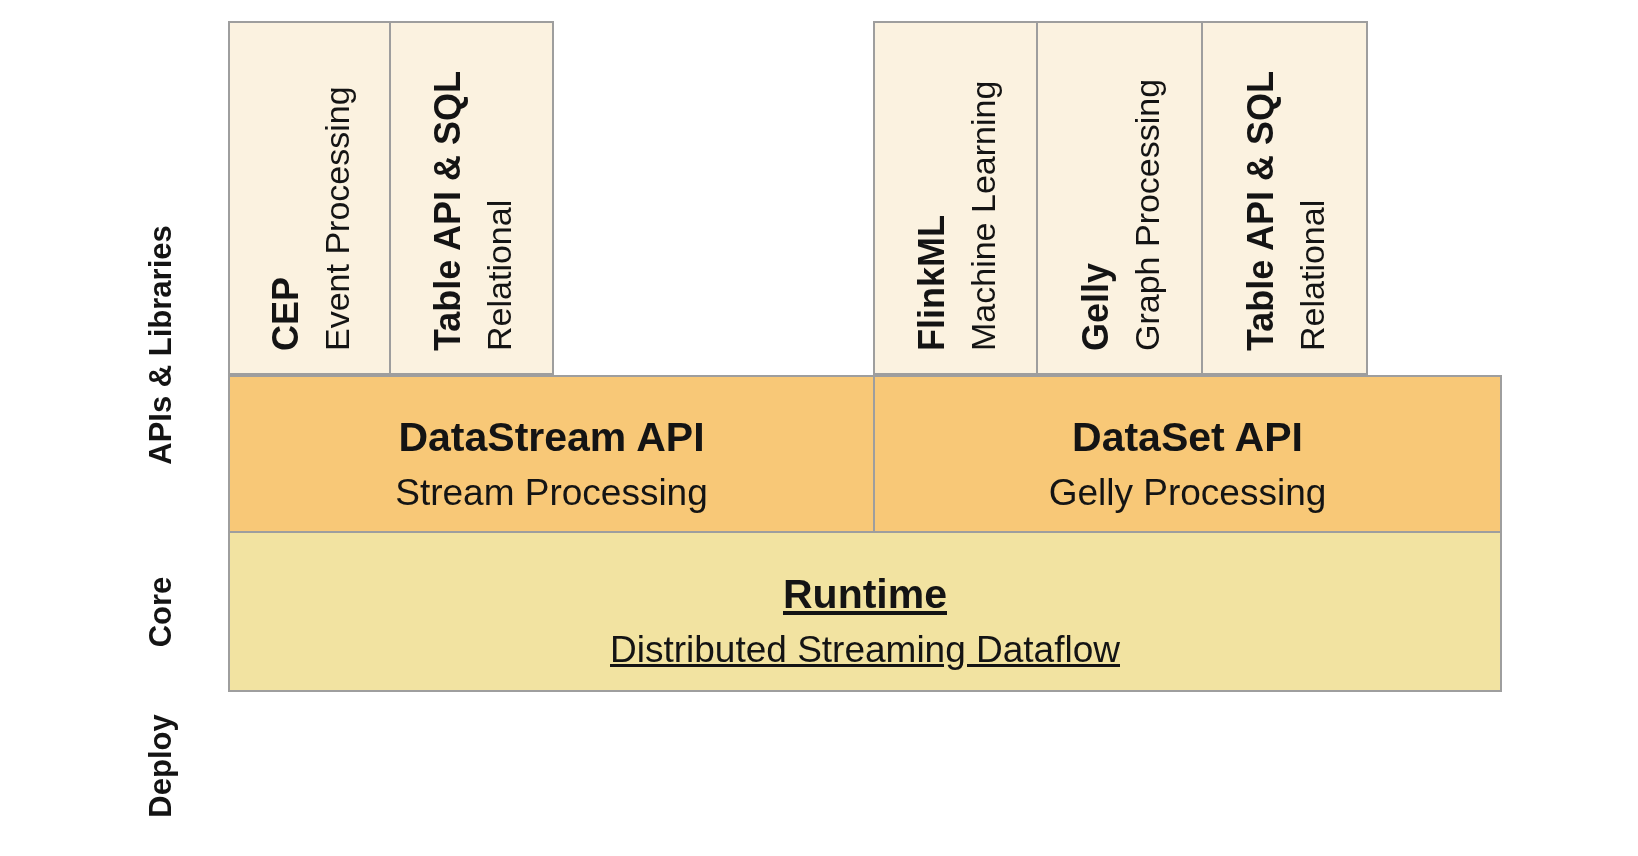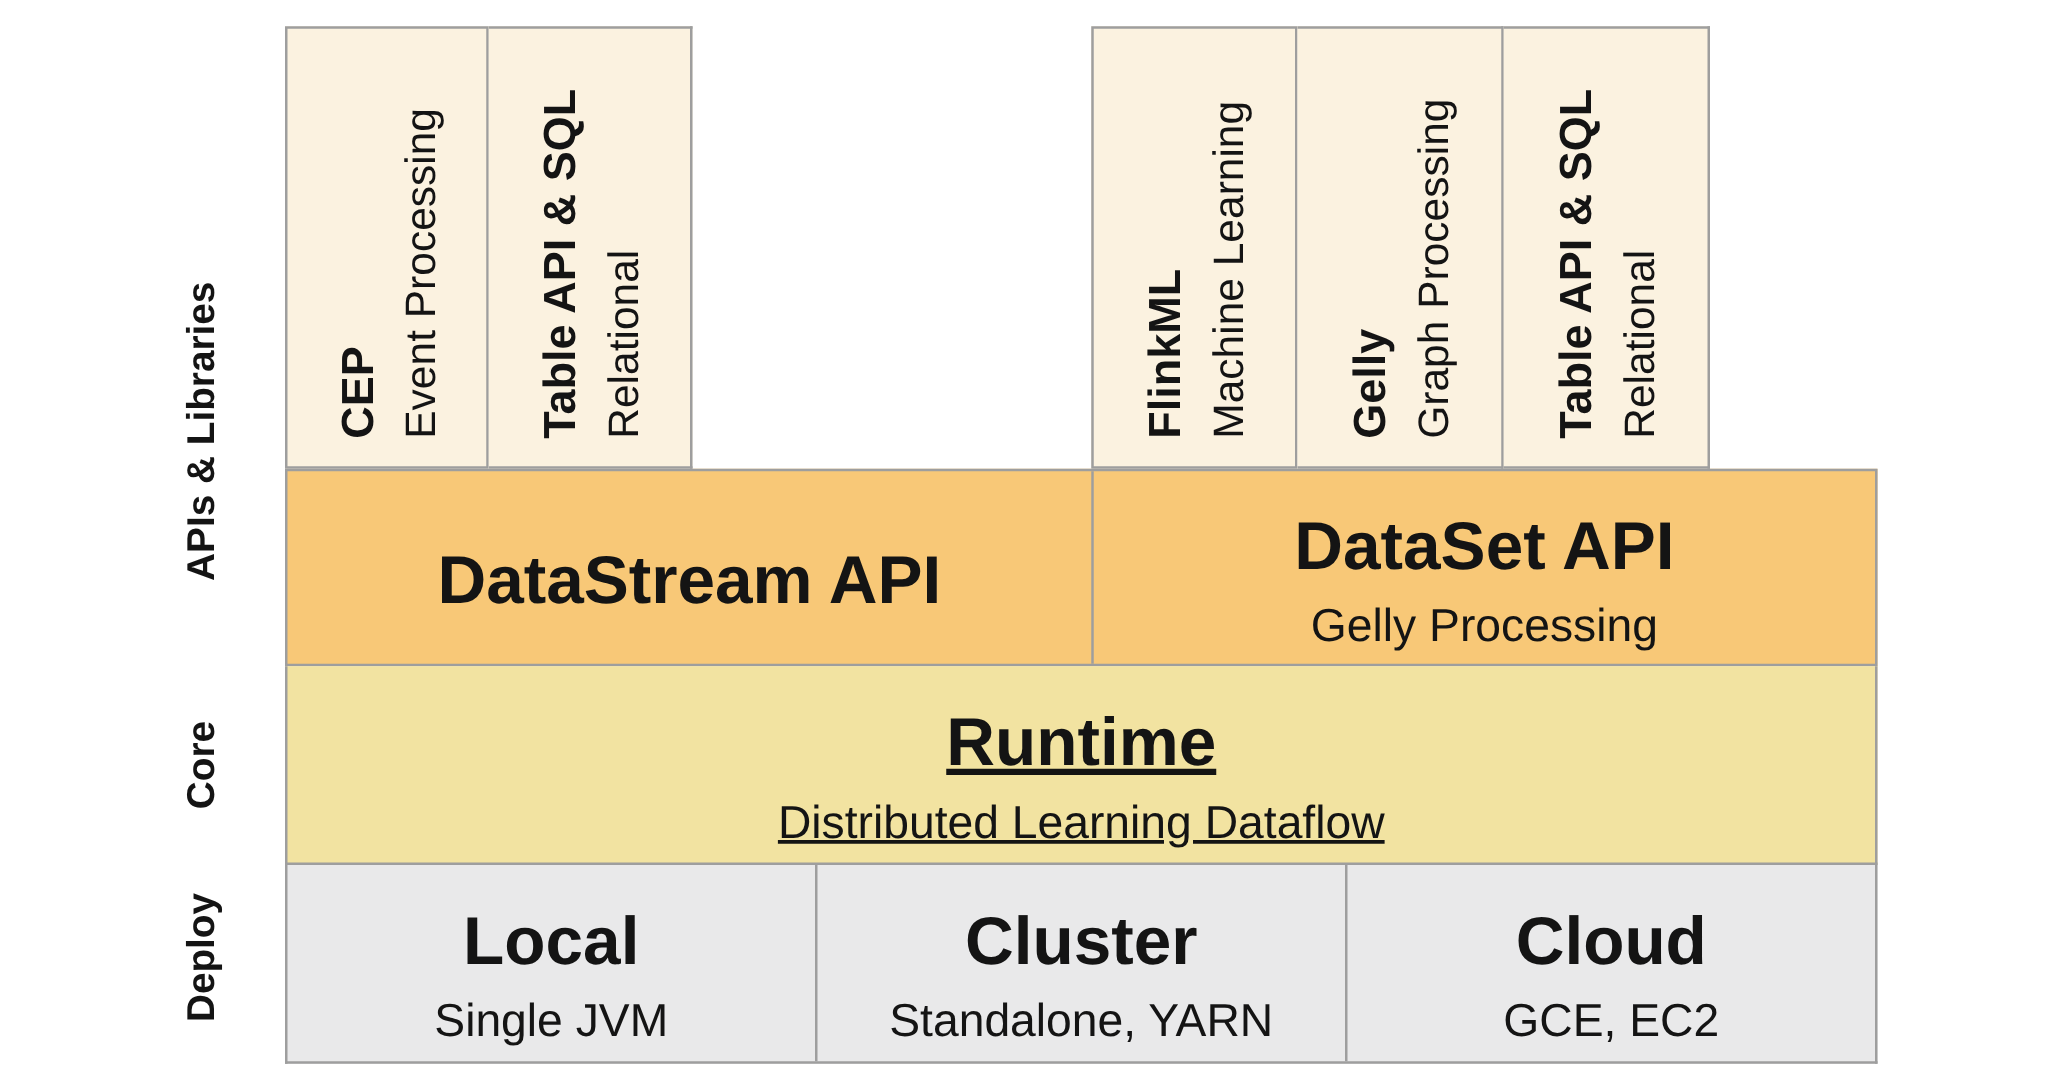--- a/index.html
+++ b/index.html
@@ -57,21 +57,21 @@
     transform-origin: 0 100%;
     transform: rotate(-90deg);
     white-space: nowrap;
     text-align: left;
     line-height: 1.2;
   }
   .vtitle { font-weight: bold; font-size: 36px; margin-bottom: 10px; }
   .vsub   { font-size: 34px; }
 
   
-  .row-title { font-weight: bold; font-size: 54px; line-height: 1.2; margin-top: 20px; }
+  .row-title { font-weight: bold; font-size: 41px; line-height: 1.2; margin-top: 20px; }
   .row-sub   { font-size: 37px; line-height: 1.2; margin-top: 9px; }
   .cell-center {
     display: flex; flex-direction: column;
     align-items: center; justify-content: center;
     text-align: center;
   }
 
   
   .api-row {
     display: flex;
@@ -150,41 +150,28 @@
             <div class="vsub">Relational</div>
           </div>
         </div>
       </div>
 
     </div>
 
     <div class="api-row">
       <div class="api-cell stream cell-center">
         <div class="row-title">DataStream API</div>
+        <div class="row-sub">Stream Processing</div>
       </div>
       <div class="api-cell batch cell-center">
         <div class="row-title">DataSet API</div>
         <div class="row-sub">Gelly Processing</div>
       </div>
     </div>
 
     <div class="core-row cell-center">
       <div class="row-title">Runtime</div>
-      <div class="row-sub">Distributed Learning Dataflow</div>
+      <div class="row-sub">Distributed Streaming Dataflow</div>
     </div>
 
-    <div class="deploy-row">
-      <div class="deploy-cell cell-center">
-        <div class="row-title">Local</div>
-        <div class="row-sub">Single JVM</div>
-      </div>
-      <div class="deploy-cell cell-center">
-        <div class="row-title">Cluster</div>
-        <div class="row-sub">Standalone, YARN</div>
-      </div>
-      <div class="deploy-cell cell-center">
-        <div class="row-title">Cloud</div>
-        <div class="row-sub">GCE, EC2</div>
-      </div>
-    </div>
 
   </div>
 </div>
 
 </body></html>

